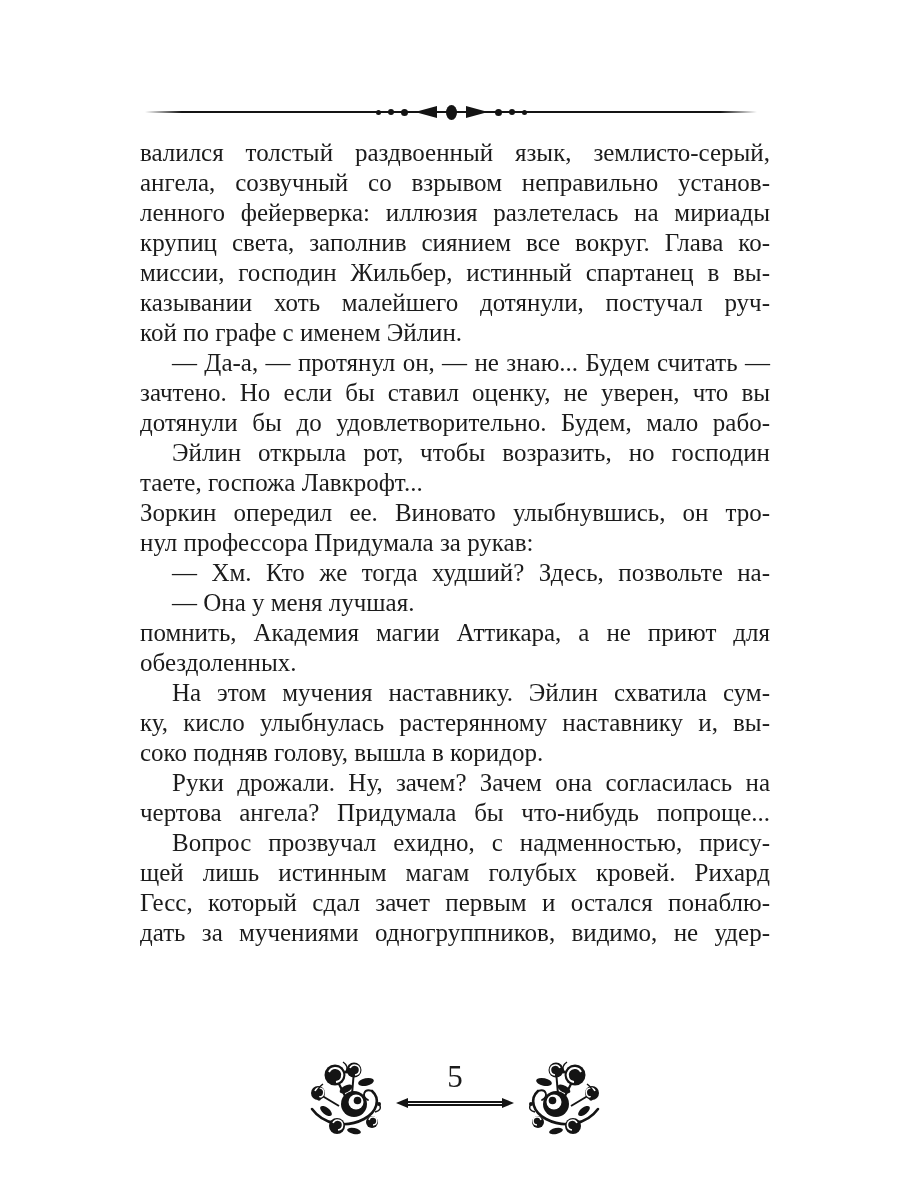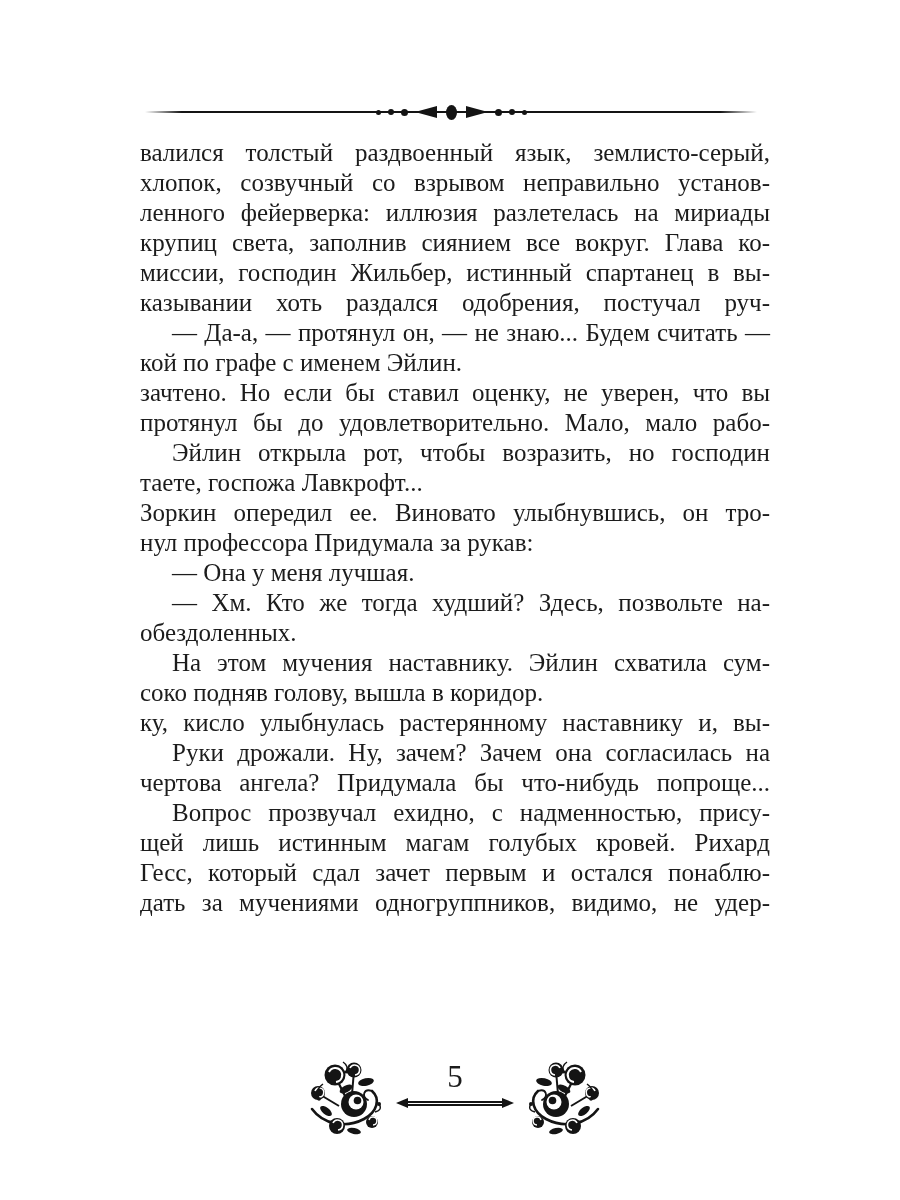--- a/index.html
+++ b/index.html
@@ -66,39 +66,40 @@
       <span class="big-dot"></span>
       <span class="tri-r"></span>
       <span class="dot d7"></span>
       <span class="dot d6"></span>
       <span class="dot d5"></span>
     </div>
   </div>
 
   <div class="text-block">
       <div class="line just">валился толстый раздвоенный язык, землисто-серый,</div>
-      <div class="line just">хлопок, созвучный со взрывом неправильно установ-</div>
+      <div class="line just">ангела, созвучный со взрывом неправильно установ-</div>
       <div class="line just">ленного фейерверка: иллюзия разлетелась на мириады</div>
       <div class="line just">крупиц света, заполнив сиянием все вокруг. Глава ко-</div>
       <div class="line just">миссии, господин Жильбер, истинный спартанец в вы-</div>
-      <div class="line just">казывании хоть раздался одобрения, постучал руч-</div>
+      <div class="line just">казывании хоть малейшего дотянули, постучал руч-</div>
+      <div class="line">кой по графе с именем Эйлин.</div>
       <div class="line indent just">— Да-а, — протянул он, — не знаю... Будем считать —</div>
-      <div class="line">кой по графе с именем Эйлин.</div>
       <div class="line just">зачтено. Но если бы ставил оценку, не уверен, что вы</div>
-      <div class="line just">протянул бы до удовлетворительно. Мало, мало рабо-</div>
+      <div class="line just">дотянули бы до удовлетворительно. Будем, мало рабо-</div>
       <div class="line indent just">Эйлин открыла рот, чтобы возразить, но господин</div>
       <div class="line">таете, госпожа Лавкрофт...</div>
       <div class="line just">Зоркин опередил ее. Виновато улыбнувшись, он тро-</div>
       <div class="line">нул профессора Придумала за рукав:</div>
+      <div class="line indent just">— Хм. Кто же тогда худший? Здесь, позвольте на-</div>
       <div class="line indent">— Она у меня лучшая.</div>
-      <div class="line indent just">— Хм. Кто же тогда худший? Здесь, позвольте на-</div>
+      <div class="line just">помнить, Академия магии Аттикара, а не приют для</div>
       <div class="line">обездоленных.</div>
       <div class="line indent just">На этом мучения наставнику. Эйлин схватила сум-</div>
+      <div class="line just">ку, кисло улыбнулась растерянному наставнику и, вы-</div>
       <div class="line">соко подняв голову, вышла в коридор.</div>
-      <div class="line just">ку, кисло улыбнулась растерянному наставнику и, вы-</div>
       <div class="line indent just">Руки дрожали. Ну, зачем? Зачем она согласилась на</div>
       <div class="line just">чертова ангела? Придумала бы что-нибудь попроще...</div>
       <div class="line indent just">Вопрос прозвучал ехидно, с надменностью, прису-</div>
       <div class="line just">щей лишь истинным магам голубых кровей. Рихард</div>
       <div class="line just">Гесс, который сдал зачет первым и остался понаблю-</div>
       <div class="line just">дать за мучениями одногруппников, видимо, не удер-</div>
     </div>
 
   <div class="page-num">5</div>
 

